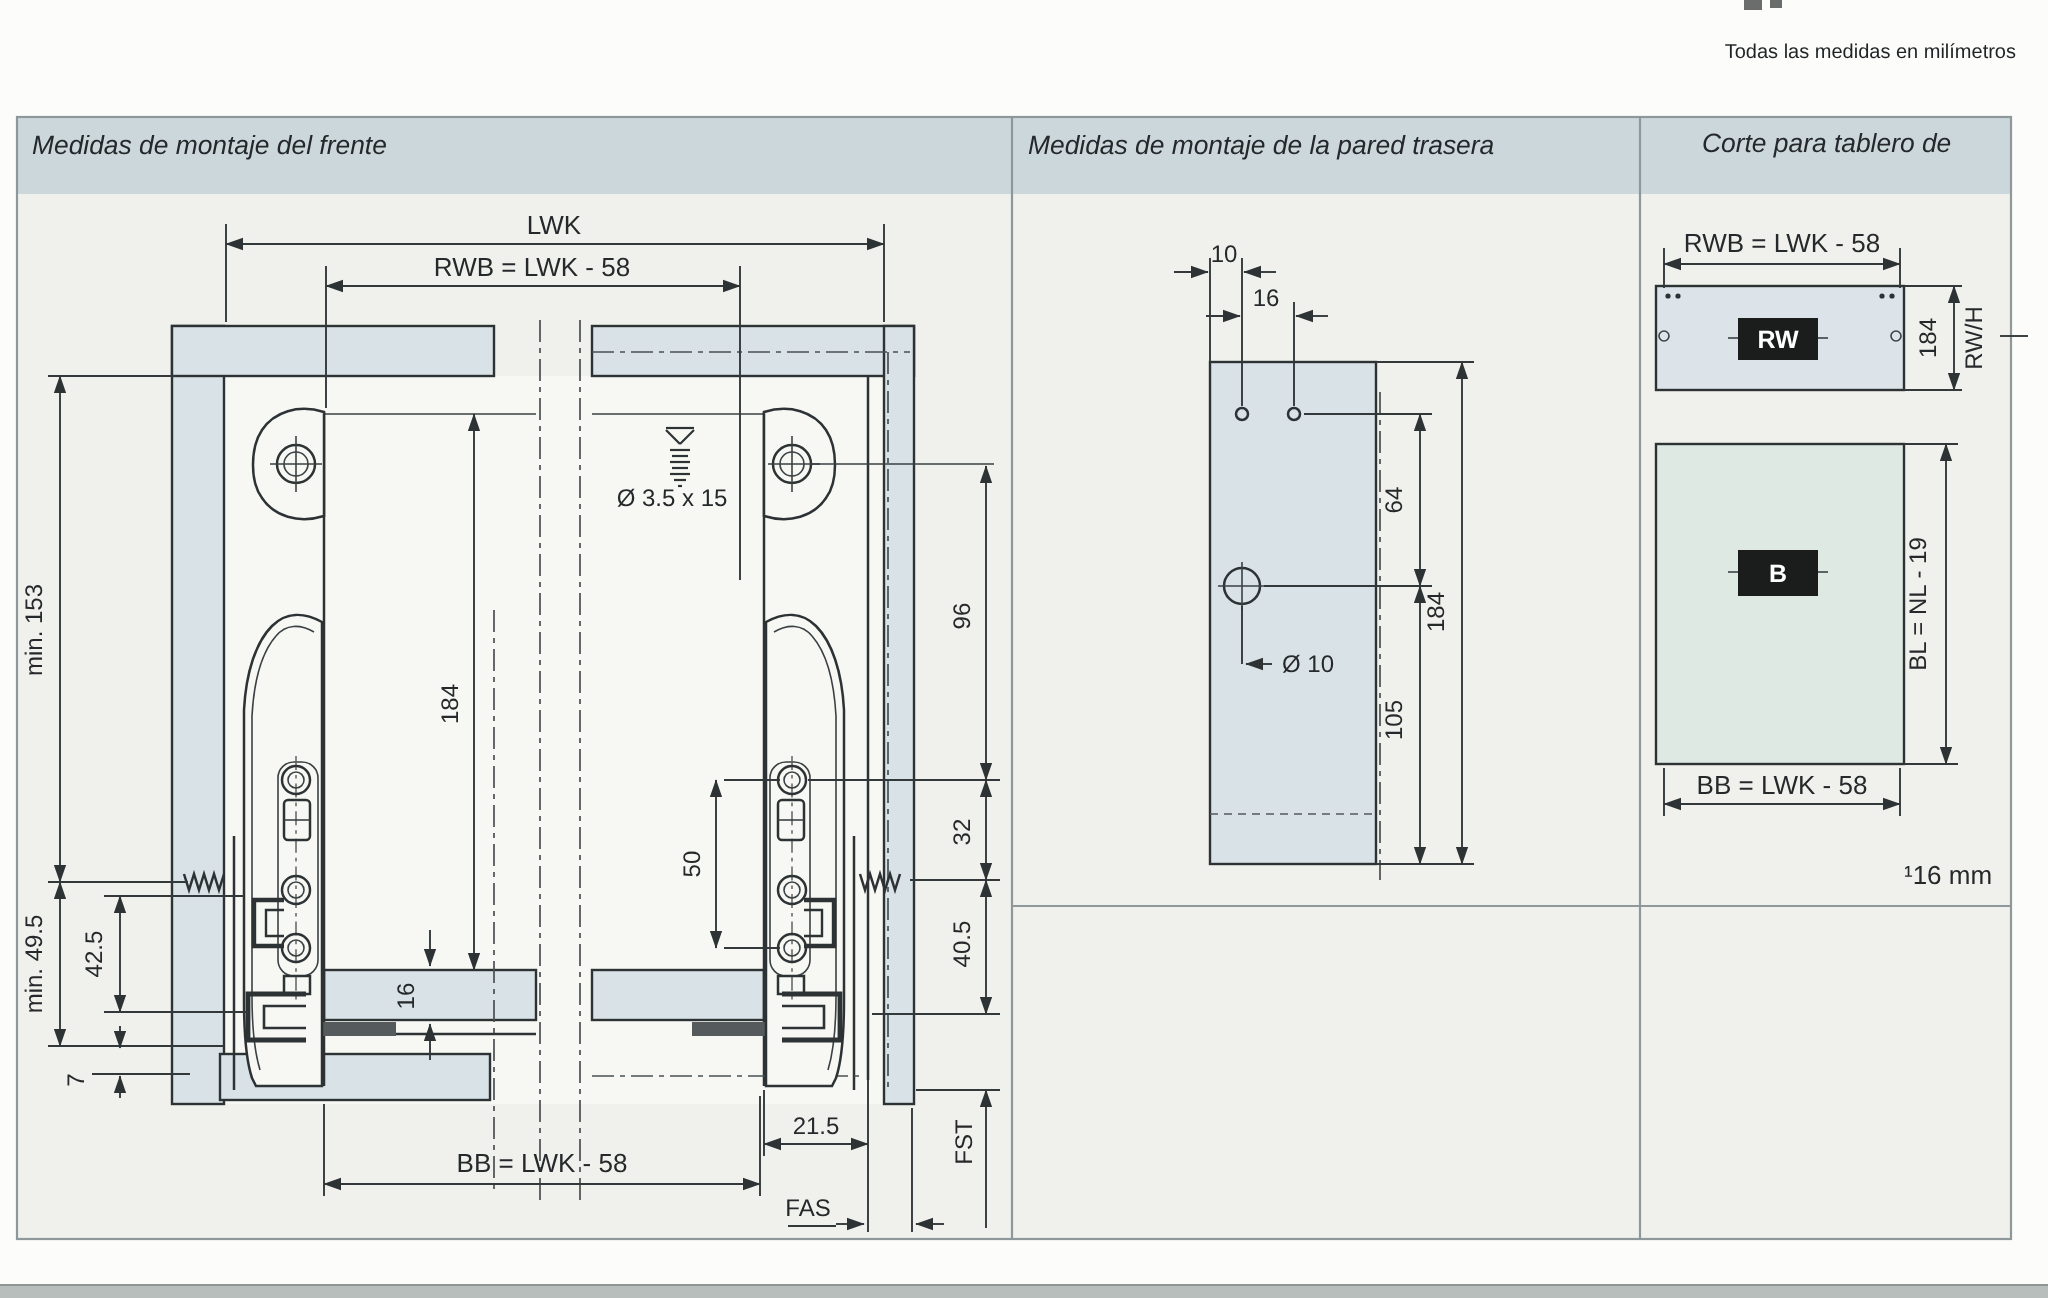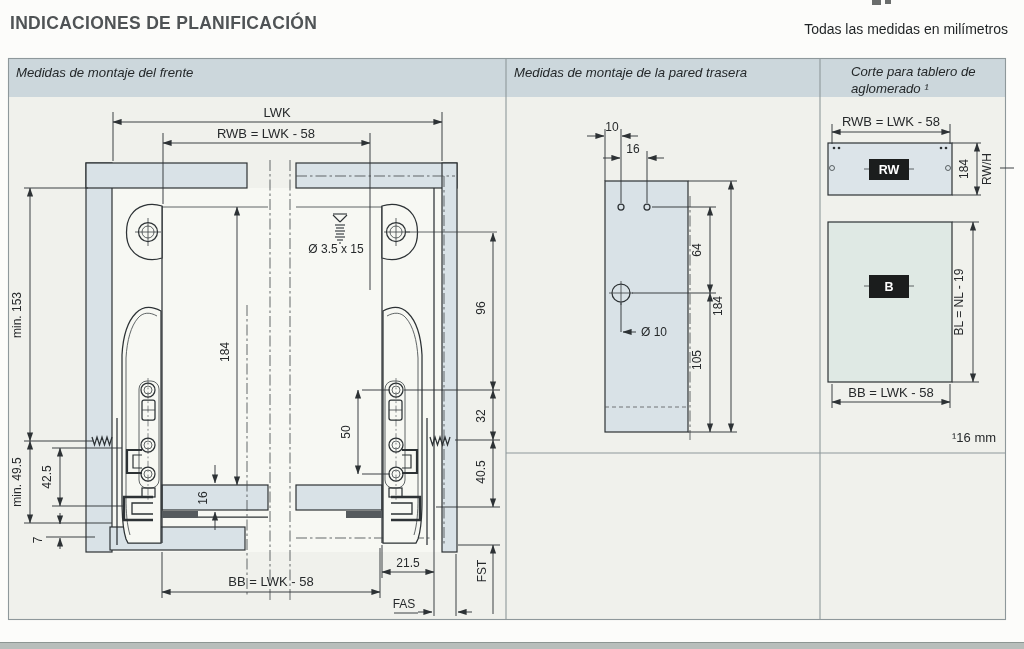--- a/index.html
+++ b/index.html
@@ -1,20 +1,20 @@
 <!DOCTYPE html>
 <html><head>
 <meta charset="utf-8">
 <style>
   html,body{margin:0;padding:0;background:#e8e8e6;}
   .page{position:relative;width:1024px;height:649px;background:#fcfcfa;overflow:hidden;
         font-family:"Liberation Sans",sans-serif;}
   .title{position:absolute;left:10px;top:13px;font-size:17.5px;font-weight:bold;
          color:#4f5355;letter-spacing:.3px;}
-  .units-note{position:absolute;right:16px;top:21px;font-size:14px;color:#1f2325;}
+  .units-note{position:absolute;right:16px;top:21px;font-size:10px;color:#1f2325;}
   .band{position:absolute;left:9px;top:59px;width:996px;height:38px;background:#ccd7dc;}
   .content-bg{position:absolute;left:9px;top:97px;width:996px;height:522px;background:#f0f1ec;}
   .hdr{position:absolute;font-size:13.2px;color:#24282a;line-height:1.32;font-style:italic;}
   .hdr-front{left:16px;top:64px;}
   .hdr-rear{left:514px;top:64px;text-align:center;}
   .hdr-board{left:827px;top:63px;width:172px;margin-left:24px;}
   .bottom-band{position:absolute;left:0;top:642px;width:1024px;height:7px;
                background:#b8bebb;border-top:1px solid #8d9693;}
   .artifact{position:absolute;background:#3a3d3c;opacity:.75;}
   svg.overlay{position:absolute;left:0;top:0;pointer-events:none;}
@@ -28,33 +28,31 @@
   .dt{font:12px "Liberation Sans",sans-serif;fill:#26292b;}
   .dtl{font:13px "Liberation Sans",sans-serif;fill:#26292b;}
   .wlabel{font:bold 12.5px "Liberation Sans",sans-serif;fill:#ffffff;}
   .mid{text-anchor:middle;}
 </style>
 </head>
 <body>
 
 <div class="page">
 
-  <div class="title">INDICACIONES DE PLANIFICACIÓN</div>
   <div class="units-note">Todas las medidas en milímetros</div>
   <div class="artifact" style="left:872px;top:0;width:9px;height:5px;"></div>
   <div class="artifact" style="left:885px;top:0;width:6px;height:4px;"></div>
 
   <div class="band"></div>
   <div class="content-bg"></div>
 
   <div class="hdr hdr-front">Medidas de montaje del frente</div>
   <div class="hdr hdr-rear">Medidas de montaje de la pared trasera</div>
   <div class="hdr hdr-board">
     <div>Corte para tablero de</div>
-    <div>aglomerado ¹</div>
   </div>
 
   <svg class="overlay" width="1024" height="649" viewBox="0 0 1024 649">
     <defs>
       <marker id="ar" viewBox="0 0 9 7" refX="8.6" refY="3.5" markerWidth="9" markerHeight="7" markerUnits="userSpaceOnUse" orient="auto-start-reverse">
         <path d="M0,0.4 L9,3.5 L0,6.6 Z" fill="#2d3235"></path>
       </marker>
     </defs>
 
     <g>

